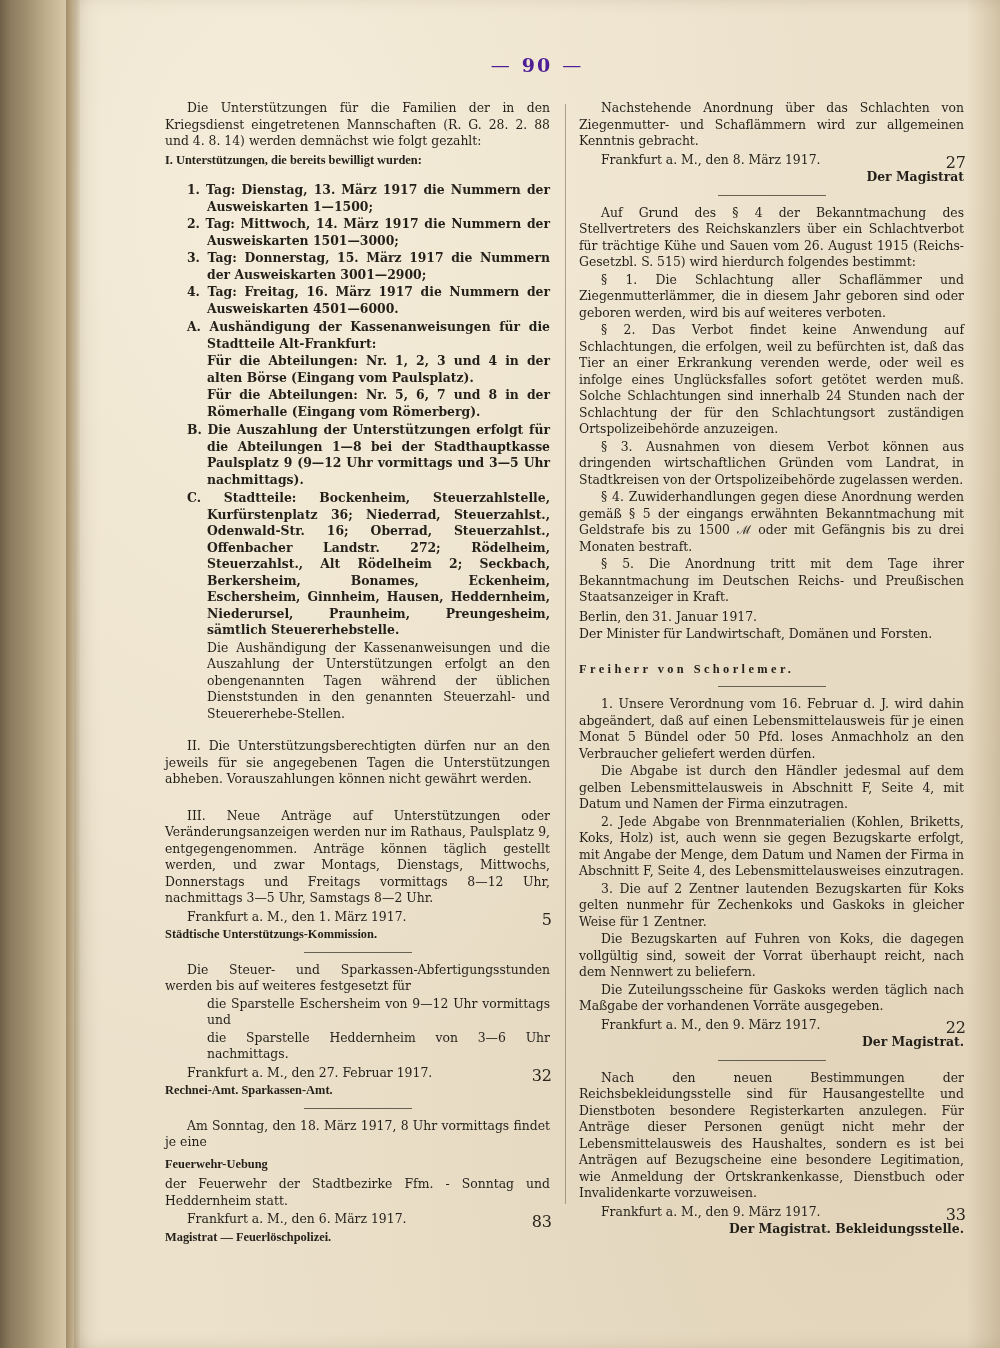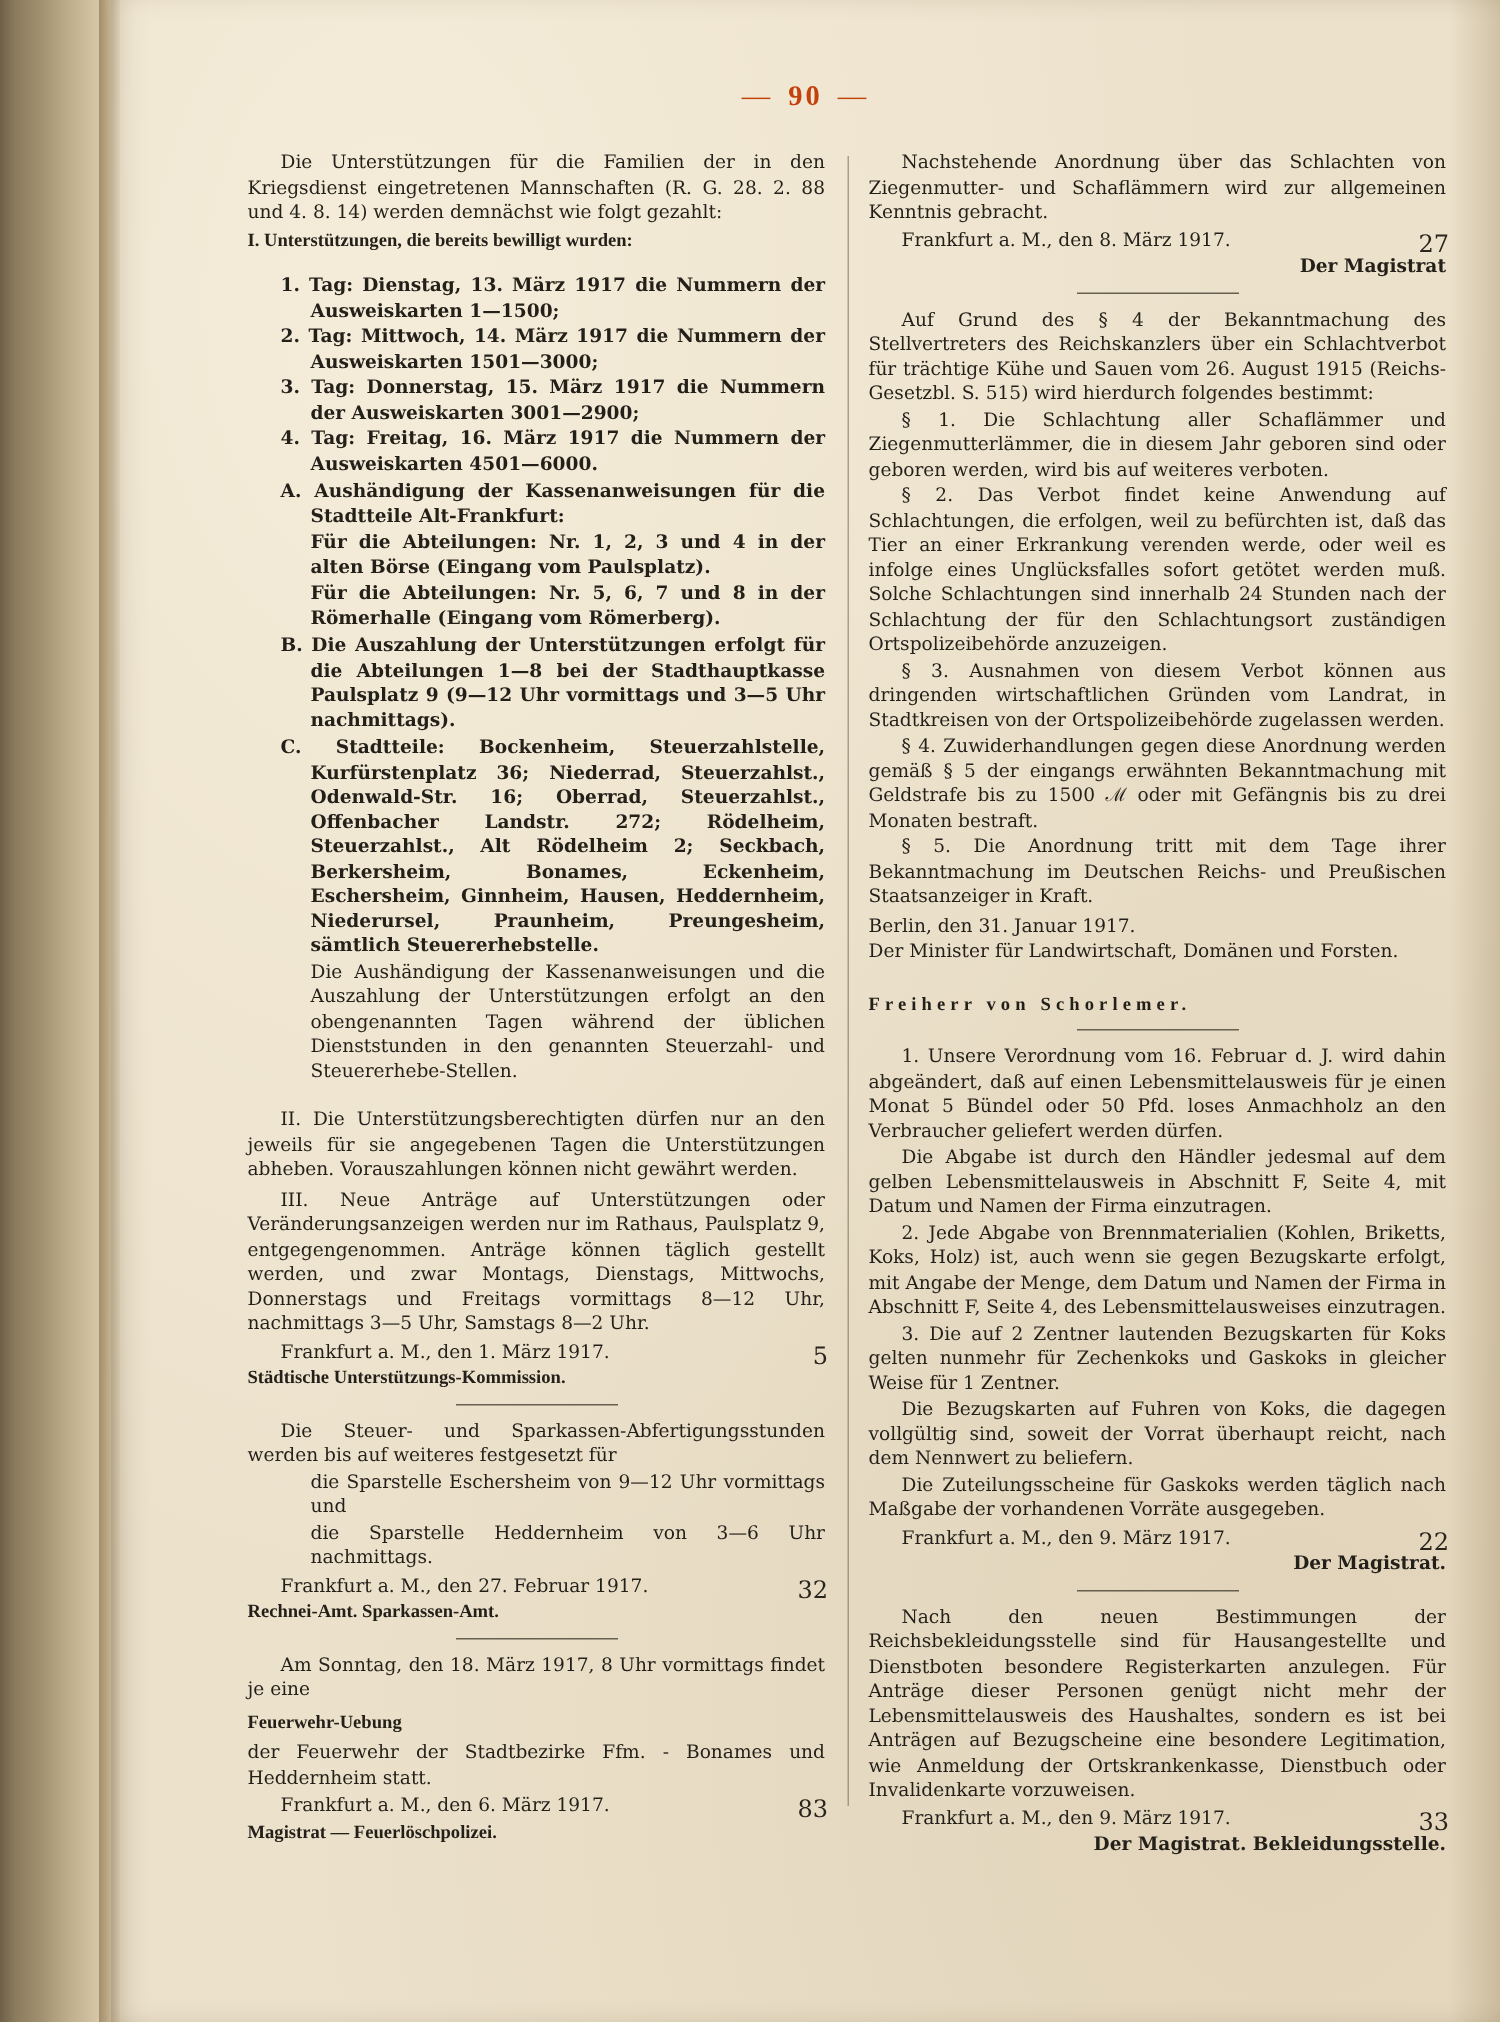--- a/index.html
+++ b/index.html
@@ -56,22 +56,21 @@
   }
 
   
   .pagehead {
     position: absolute;
     left: 0; right: 0;
     top: 54px;
     text-align: center;
     font-size: 19px;
     letter-spacing: 2px;
-    color: #c2410c;
-    font-family: Liberation Serif, serif;
+    color: #4c1d95;
   }
   .pagehead .dash { padding: 0 10px; }
 
   
   .cols {
     position: absolute;
     left: 165px;
     top: 100px;
     width: 800px;
   }
@@ -156,21 +155,21 @@
       <p class="b lvl2b" style="margin-top:2px">A. Aushändigung der Kassenanweisungen für die Stadtteile Alt-Frankfurt:</p>
       <p class="b lvl2">Für die Abteilungen: Nr. 1, 2, 3 und 4 in der alten Börse (Eingang vom Paulsplatz).</p>
       <p class="b lvl2">Für die Abteilungen: Nr. 5, 6, 7 und 8 in der Römerhalle (Eingang vom Römerberg).</p>
 
       <p class="b lvl2b" style="margin-top:2px">B. Die Auszahlung der Unterstützungen erfolgt für die Abteilungen 1—8 bei der Stadthauptkasse Paulsplatz 9 (9—12 Uhr vormittags und 3—5 Uhr nachmittags).</p>
 
       <p class="b lvl2b" style="margin-top:2px">C. Stadtteile: Bockenheim, Steuerzahlstelle, Kurfürstenplatz 36; Niederrad, Steuerzahlst., Odenwald-Str. 16; Oberrad, Steuerzahlst., Offenbacher Landstr. 272; Rödelheim, Steuerzahlst., Alt Rödelheim 2; Seckbach, Berkersheim, Bonames, Eckenheim, Eschersheim, Ginnheim, Hausen, Heddernheim, Niederursel, Praunheim, Preungesheim, sämtlich Steuererhebstelle.</p>
       <p class="lvl2">Die Aushändigung der Kassenanweisungen und die Auszahlung der Unterstützungen erfolgt an den obengenannten Tagen während der üblichen Dienststunden in den genannten Steuerzahl- und Steuererhebe-Stellen.</p>
 
       <p class="indent" style="margin-top:16px">II. Die Unterstützungsberechtigten dürfen nur an den jeweils für sie angegebenen Tagen die Unterstützungen abheben. Vorauszahlungen können nicht gewährt werden.</p>
-      <p class="indent" style="margin-top:4px">III. Neue Anträge auf Unterstützungen oder Veränderungsanzeigen werden nur im Rathaus, Paulsplatz 9, entgegengenommen. Anträge können täglich gestellt werden, und zwar Montags, Dienstags, Mittwochs, Donnerstags und Freitags vormittags 8—12 Uhr, nachmittags 3—5 Uhr, Samstags 8—2 Uhr.</p>
+      <p class="indent" style="margin-top:20px">III. Neue Anträge auf Unterstützungen oder Veränderungsanzeigen werden nur im Rathaus, Paulsplatz 9, entgegengenommen. Anträge können täglich gestellt werden, und zwar Montags, Dienstags, Mittwochs, Donnerstags und Freitags vormittags 8—12 Uhr, nachmittags 3—5 Uhr, Samstags 8—2 Uhr.</p>
 
       <div class="signline">
         <p class="indent">Frankfurt a. M., den 1. März 1917.</p>
         <span class="refnum" style="top:0">5</span>
       </div>
       <p class="b center">Städtische Unterstützungs-Kommission.</p>
 
       <hr class="rule">
 
       <p class="indent">Die Steuer- und Sparkassen-Abfertigungsstunden werden bis auf weiteres festgesetzt für</p>
@@ -180,21 +179,21 @@
       <div class="signline">
         <p class="indent">Frankfurt a. M., den 27. Februar 1917.</p>
         <span class="refnum" style="top:0">32</span>
       </div>
       <p class="b center">Rechnei-Amt.   Sparkassen-Amt.</p>
 
       <hr class="rule">
 
       <p class="indent">Am Sonntag, den 18. März 1917, 8 Uhr vormittags findet je eine</p>
       <p class="b center" style="margin:5px 0 4px 0">Feuerwehr-Uebung</p>
-      <p class="noindent">der Feuerwehr der Stadtbezirke Ffm. - Bonames und Heddernheim statt.</p>
+      <p class="noindent">der Feuerwehr der Stadtbezirke Ffm. - Sonntag und Heddernheim statt.</p>
 
       <div class="signline">
         <p class="indent">Frankfurt a. M., den 6. März 1917.</p>
         <span class="refnum" style="top:0">83</span>
       </div>
       <p class="b center">Magistrat — Feuerlöschpolizei.</p>
     </div>
 
     <div class="col col-right">
       <p class="indent">Nachstehende Anordnung über das Schlachten von Ziegenmutter- und Schaflämmern wird zur allgemeinen Kenntnis gebracht.</p>

